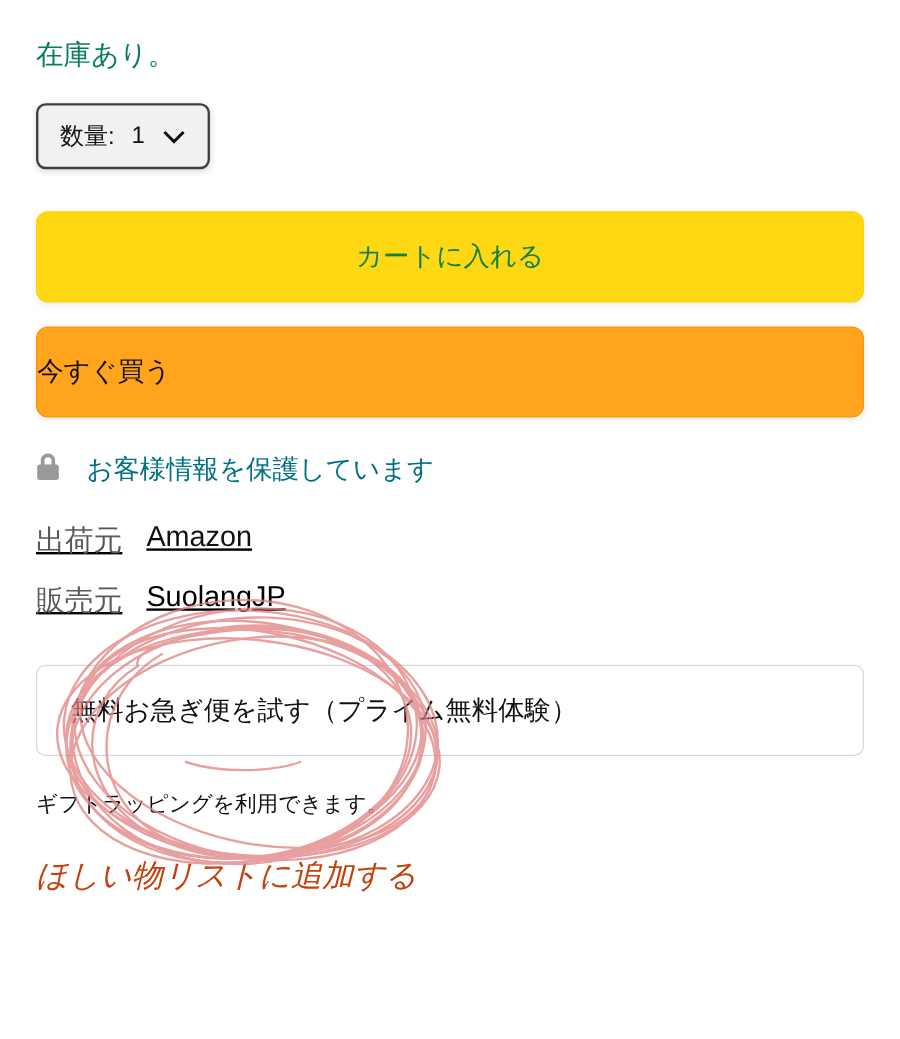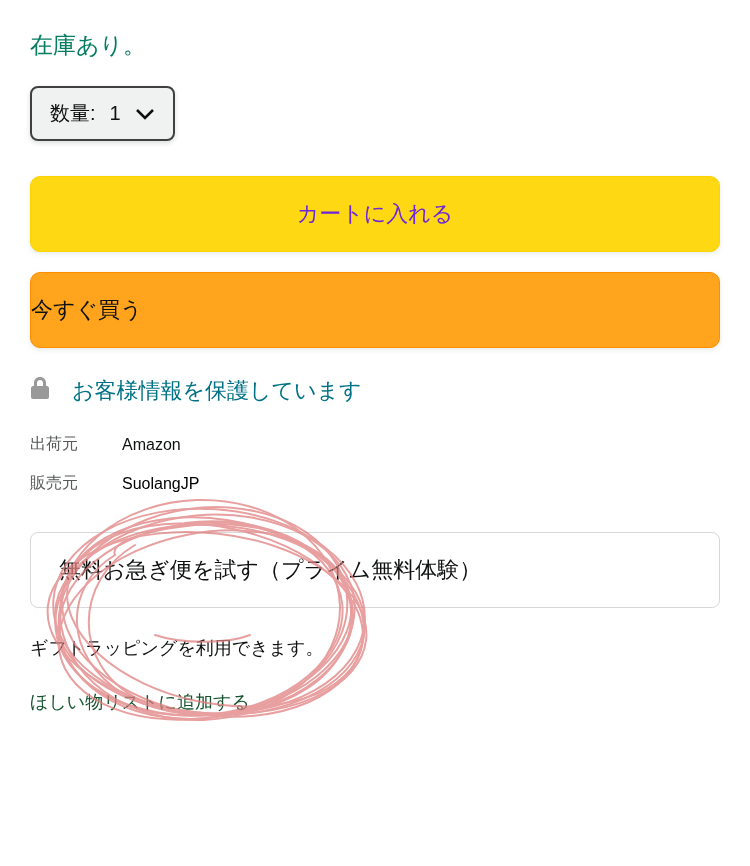--- a/index.html
+++ b/index.html
@@ -48,21 +48,21 @@
       height: 14px;
       stroke: #0f1111;
       stroke-width: 2.5;
       fill: none;
     }
     .btn-primary {
       display: block;
       width: 100%;
       padding: 22px 0;
       font-size: 22px;
-      color: #6d28d9;
+      color: #15803d;
       border: 1px solid #FCD200;
       border-radius: 10px;
       background: #FFD814;
       box-shadow: 0 2px 5px rgba(213,217,217,0.5);
       cursor: pointer;
       margin-bottom: 20px;
       text-align: center;
     }
     .btn-secondary {
       display: block;
@@ -73,44 +73,45 @@
       border: 1px solid #FF8F00;
       border-radius: 10px;
       background: #FFA41C;
       box-shadow: 0 2px 5px rgba(213,217,217,0.5);
       cursor: pointer;
       margin-bottom: 28px;
       text-align: left;
     }
     .secure-row {
       display: flex;
-      align-items: flex-start;
+      align-items: center;
       gap: 22px;
       margin-bottom: 28px;
       margin-top: 24px;
     }
     .lock-icon {
       color: #999999;
     }
     .lock-icon svg {
       width: 20px;
       height: 24px;
       fill: #999999;
     }
     .secure-link {
       color: #007185;
       font-size: 22px;
       text-decoration: none;
     }
     .info-row {
       display: flex;
-      align-items: center;
+      align-items: flex-start;
       gap: 20px;
       margin-bottom: 18px;
-      font-size: 16px;
+      font-size: 24px;
+      text-decoration: underline;
     }
     .info-label {
       color: #565959;
       min-width: 72px;
     }
     .info-value {
       color: #0f1111;
     }
     .info-link {
       color: #000000;
@@ -128,23 +129,24 @@
       cursor: pointer;
       margin-top: 20px;
       margin-bottom: 28px;
     }
     .gift-text {
       color: #0f1111;
       font-size: 18px;
       margin-bottom: 30px;
     }
     .wishlist-link {
-      color: #14532d;
-      font-size: 18px;
+      color: #c2410c;
+      font-size: 26px;
       text-decoration: none;
+      font-style: italic;
     }
     .scribble-overlay {
       position: absolute;
       left: 35px;
       top: 495px;
       width: 370px;
       height: 270px;
       pointer-events: none;
     }
     .scribble-overlay svg {

